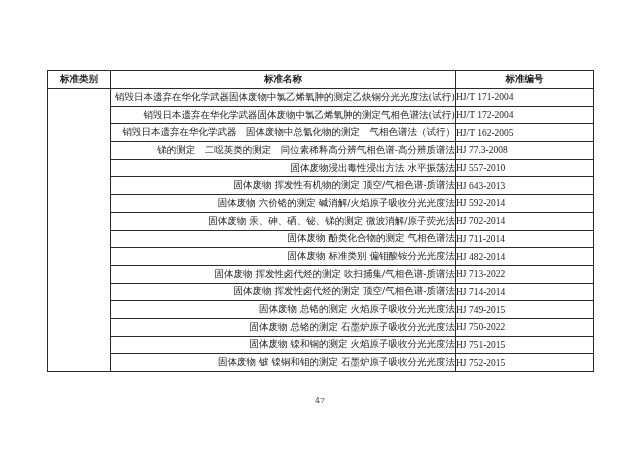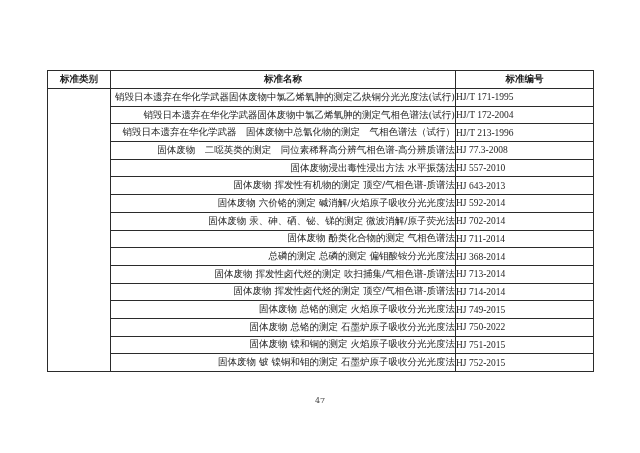--- a/index.html
+++ b/index.html
@@ -83,32 +83,32 @@
         <th>标准类别</th>
         <th>标准名称</th>
         <th>标准编号</th>
       </tr>
     </thead>
     <tbody id="table-body">
 
     <tr>
           <td class="cell-category" rowspan="16"></td>
           <td class="cell-name">销毁日本遗弃在华化学武器固体废物中氯乙烯氧胂的测定乙炔铜分光光度法(试行)</td>
-          <td class="cell-code">HJ/T 171-1995</td>
+          <td class="cell-code">HJ/T 171-2004</td>
         </tr>
         <tr>
           <td class="cell-name">销毁日本遗弃在华化学武器固体废物中氯乙烯氧胂的测定气相色谱法(试行)</td>
           <td class="cell-code">HJ/T 172-2004</td>
         </tr>
         <tr>
           <td class="cell-name">销毁日本遗弃在华化学武器　固体废物中总氰化物的测定　气相色谱法（试行）</td>
-          <td class="cell-code">HJ/T 213-1996</td>
+          <td class="cell-code">HJ/T 162-2005</td>
         </tr>
         <tr>
-          <td class="cell-name">固体废物　二噁英类的测定　同位素稀释高分辨气相色谱-高分辨质谱法</td>
+          <td class="cell-name">锑的测定　二噁英类的测定　同位素稀释高分辨气相色谱-高分辨质谱法</td>
           <td class="cell-code">HJ 77.3-2008</td>
         </tr>
         <tr>
           <td class="cell-name">固体废物浸出毒性浸出方法 水平振荡法</td>
           <td class="cell-code">HJ 557-2010</td>
         </tr>
         <tr>
           <td class="cell-name">固体废物 挥发性有机物的测定 顶空/气相色谱-质谱法</td>
           <td class="cell-code">HJ 643-2013</td>
         </tr>
@@ -118,26 +118,26 @@
         </tr>
         <tr>
           <td class="cell-name">固体废物 汞、砷、硒、铋、锑的测定 微波消解/原子荧光法</td>
           <td class="cell-code">HJ 702-2014</td>
         </tr>
         <tr>
           <td class="cell-name">固体废物 酚类化合物的测定 气相色谱法</td>
           <td class="cell-code">HJ 711-2014</td>
         </tr>
         <tr>
-          <td class="cell-name">总磷的测定 总磷的测定 偏钼酸铵分光光度法</td>
-          <td class="cell-code">HJ 368-2014</td>
+          <td class="cell-name">固体废物 标准类别 偏钼酸铵分光光度法</td>
+          <td class="cell-code">HJ 482-2014</td>
         </tr>
         <tr>
           <td class="cell-name">固体废物 挥发性卤代烃的测定 吹扫捕集/气相色谱-质谱法</td>
-          <td class="cell-code">HJ 713-2014</td>
+          <td class="cell-code">HJ 713-2022</td>
         </tr>
         <tr>
           <td class="cell-name">固体废物 挥发性卤代烃的测定 顶空/气相色谱-质谱法</td>
           <td class="cell-code">HJ 714-2014</td>
         </tr>
         <tr>
           <td class="cell-name">固体废物 总铬的测定 火焰原子吸收分光光度法</td>
           <td class="cell-code">HJ 749-2015</td>
         </tr>
         <tr>

